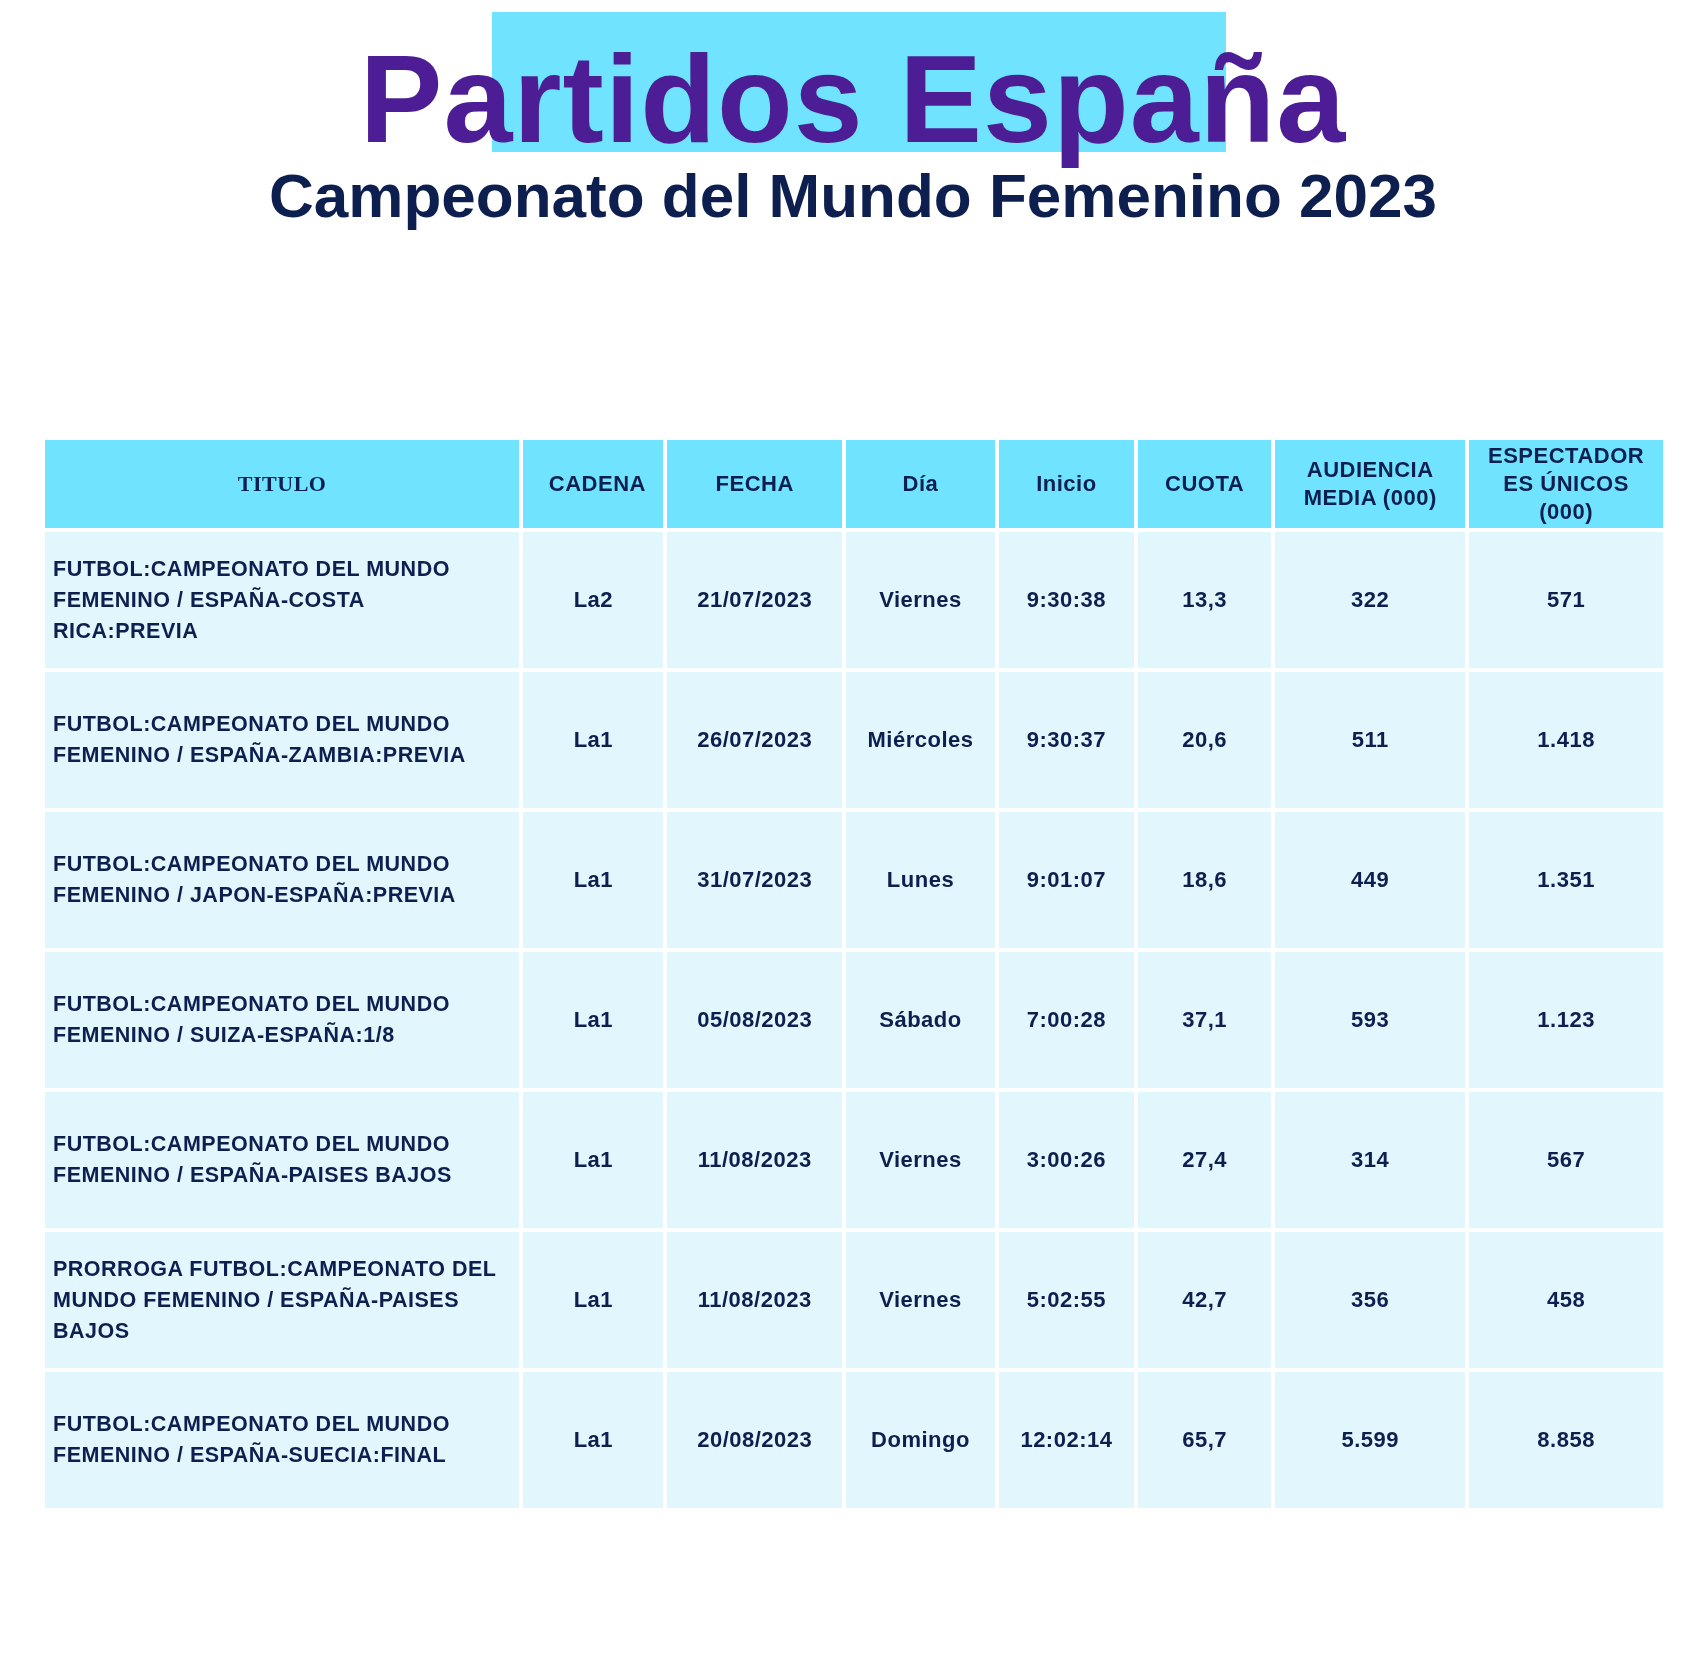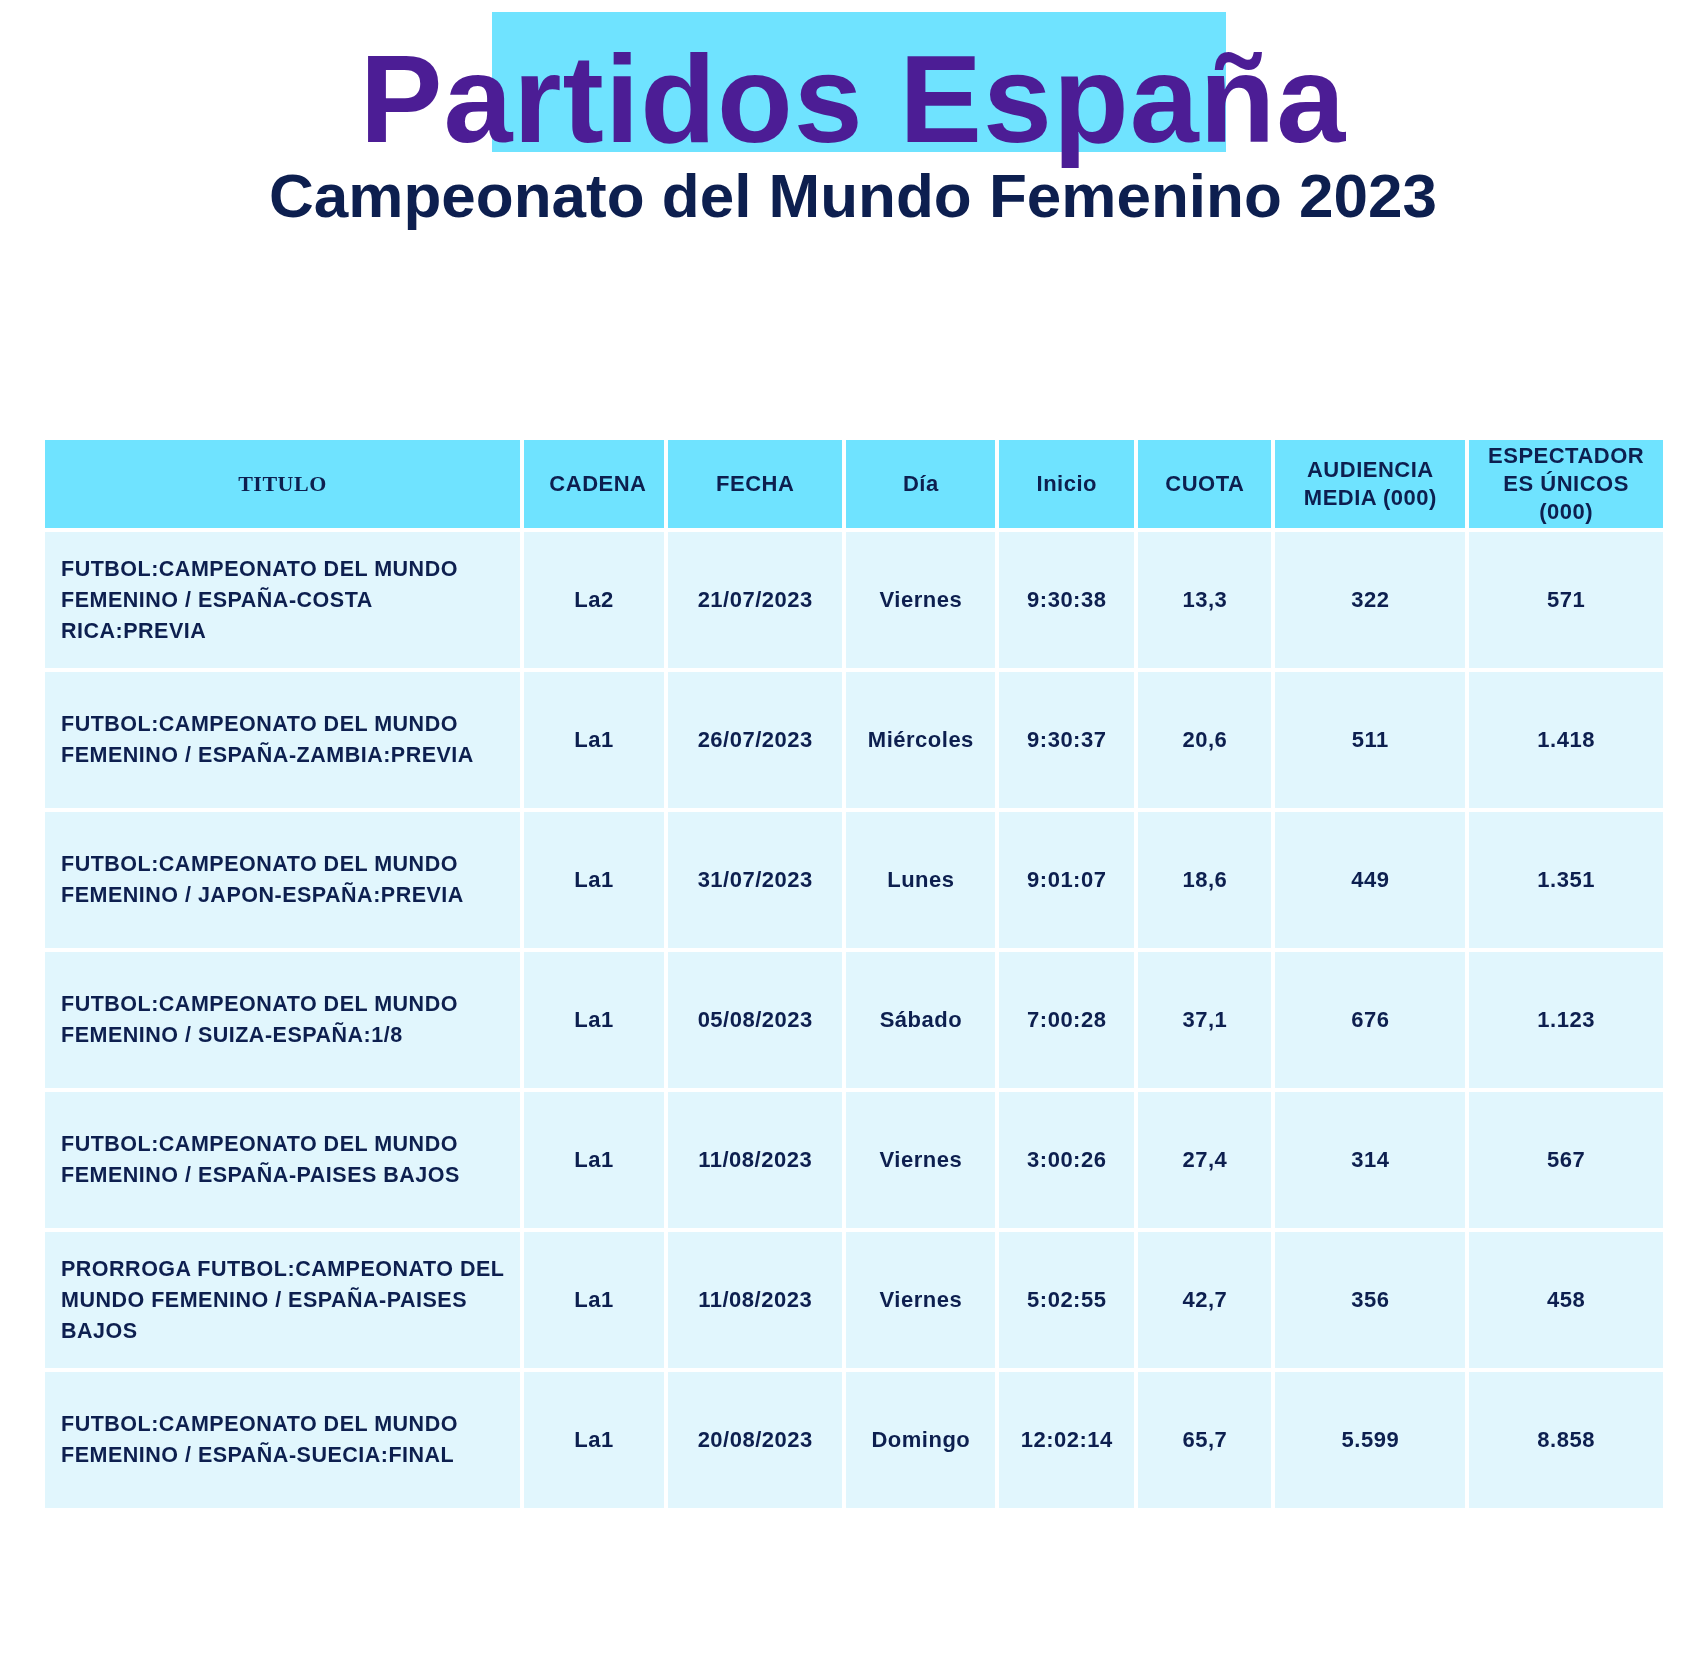--- a/index.html
+++ b/index.html
@@ -8,21 +8,21 @@
     .highlight { position: absolute; left: 492px; top: 12px; width: 734px; height: 140px; background: #6fe3ff; }
     .title { position: absolute; left: 0; width: 1706px; top: 28px; text-align: center;
              font-weight: bold; font-size: 124px; letter-spacing: 1px; color: #4c1d95; }
     .subtitle { position: absolute; left: 0; width: 1706px; top: 160px; text-align: center;
                 font-weight: bold; font-size: 62px; color: #0d1f4f; }
     table { position: absolute; left: 45px; top: 440px; width: 1626px; border-collapse: separate; border-spacing: 4px; margin: -4px; }
     th { background: #6fe3ff; color: #0d1f4f; font-weight: bold; font-size: 22px; height: 88px; padding: 0 4px;
          text-align: center; line-height: 28px; letter-spacing: 0.5px; }
     td { background: #e1f6fd; color: #0d1f4f; font-weight: bold; font-size: 22px; height: 136px;
          text-align: center; letter-spacing: 0.5px; padding: 0 4px; }
-    td.titulo { text-align: left; padding-left: 16px; line-height: 31px; font-size: 21.5px; }
+    td.titulo { text-align: left; padding-left: 8px; line-height: 31px; font-size: 21.5px; }
     .col-titulo { width: 496px; font-family: Liberation Serif, serif; } .col-cadena { width: 128px; padding-left: 12px; } .col-fecha { width: 174px; }
     .col-dia { width: 146px; } .col-inicio { width: 132px; } .col-cuota { width: 132px; }
     .col-aud { width: 190px; } .col-esp { width: 190px; }
   </style>
 </head>
 <body>
 
 <div class="highlight"></div>
 <div class="title">Partidos España</div>
 <div class="subtitle">Campeonato del Mundo Femenino 2023</div>
@@ -71,21 +71,21 @@
       <td>449</td>
       <td>1.351</td>
     </tr>
     <tr>
       <td class="titulo">FUTBOL:CAMPEONATO DEL MUNDO FEMENINO / SUIZA-ESPAÑA:1/8</td>
       <td>La1</td>
       <td>05/08/2023</td>
       <td>Sábado</td>
       <td>7:00:28</td>
       <td>37,1</td>
-      <td>676</td>
+      <td>593</td>
       <td>1.123</td>
     </tr>
     <tr>
       <td class="titulo">FUTBOL:CAMPEONATO DEL MUNDO FEMENINO / ESPAÑA-PAISES BAJOS</td>
       <td>La1</td>
       <td>11/08/2023</td>
       <td>Viernes</td>
       <td>3:00:26</td>
       <td>27,4</td>
       <td>314</td>

